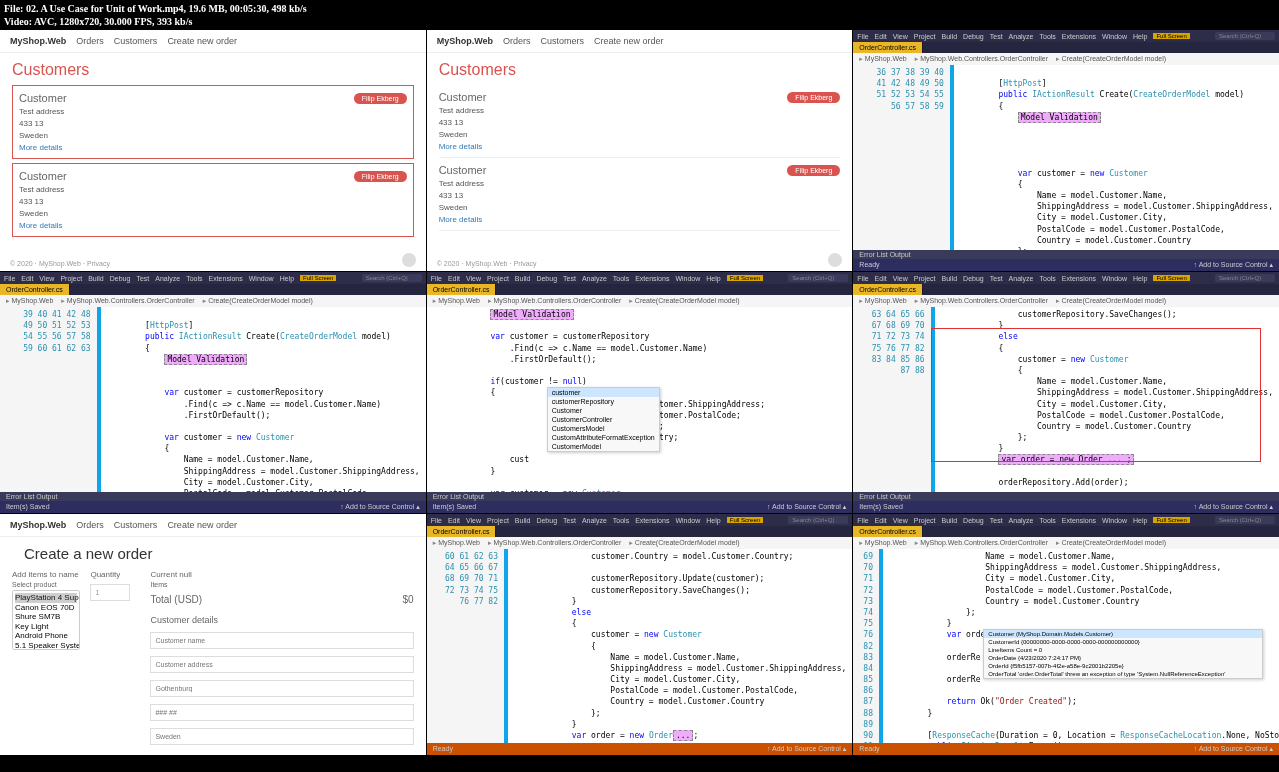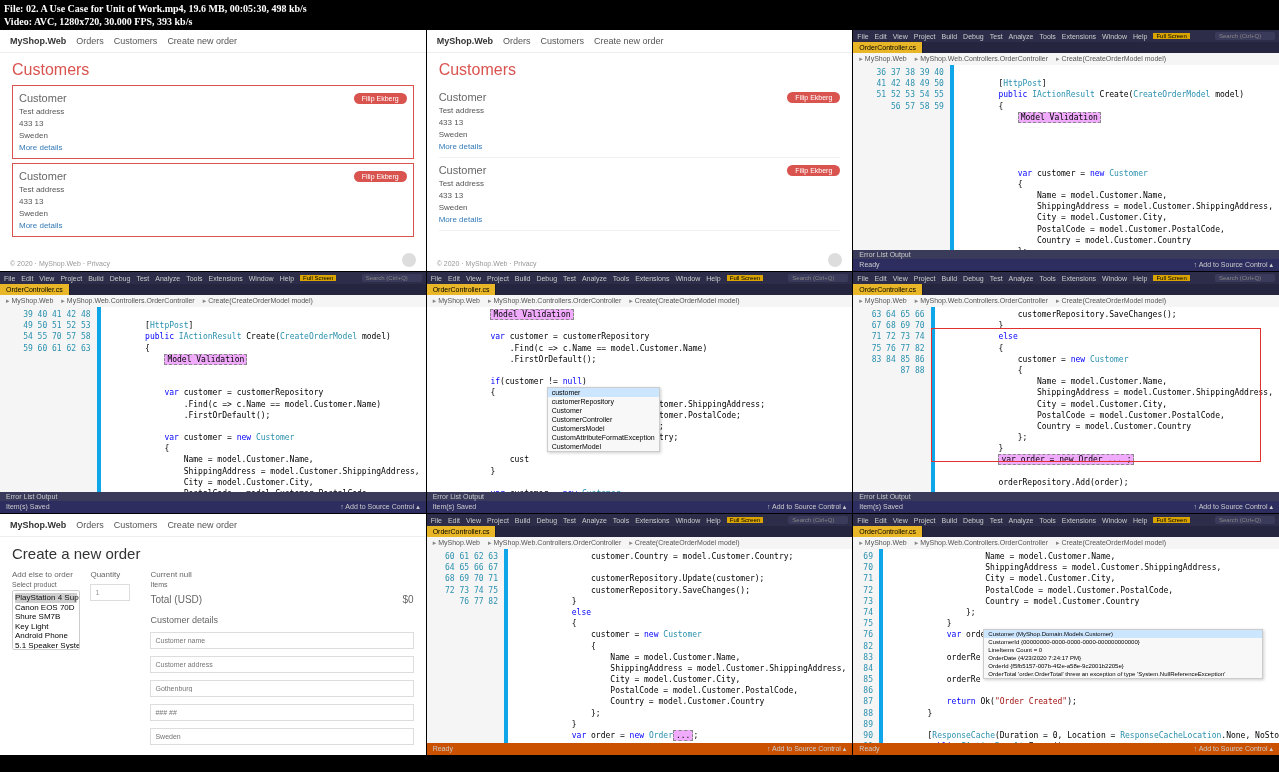--- a/index.html
+++ b/index.html
@@ -40,21 +40,21 @@
   .kw { color: #0000ff; }
   .tp { color: #2b91af; }
   .str { color: #a31515; }
   .box-outline { border: 1px dashed #888; padding: 0 2px; background: #f0abfc; }
   .red-rect { border: 1.5px solid #e03030; }
   .vs-statusbottom { position: absolute; bottom: 0; left: 0; right: 0; background: #2d2d60; color: #ccc; font-size: 7px; padding: 2px 6px; display: flex; justify-content: space-between; }
   .vs-status-orange { background: #ca5100 !important; }
   .vs-errorstrip { position: absolute; bottom: 12px; left: 0; right: 0; background: #3a3a5a; color: #ccc; font-size: 7px; padding: 1px 6px; }
   
   
-  .form-title { color: #333; font-size: 15px; font-weight: normal; margin-bottom: 8px; }
+  .form-title { color: #333; font-size: 15px; font-weight: normal; margin-bottom: 8px; margin-left: 12px; }
   .form-cols { display: flex; gap: 20px; }
   .form-col { flex: 1; }
   .form-label { font-size: 8px; color: #666; margin-bottom: 2px; display: block; }
   .form-select { width: 100%; border: 1px solid #ccc; font-size: 8px; padding: 2px; }
   .form-select.open { height: 60px; }
   .form-input { width: 100%; border: 1px solid #ddd; font-size: 7px; padding: 4px; margin-bottom: 4px; color: #999; }
   .total-row { display: flex; justify-content: space-between; font-size: 10px; color: #666; padding: 4px 0; }
   .subhead { font-size: 9px; color: #666; margin: 6px 0 4px; }
   
   .intellisense { position: absolute; background: #f8f8f8; border: 1px solid #ccc; font-size: 7px; box-shadow: 1px 1px 3px rgba(0,0,0,0.2); }
@@ -242,21 +242,21 @@
 41
 42
 48
 49
 50
 51
 52
 53
 54
 55
-70
+56
 57
 58
 59
 60
 61
 62
 63</div>
       <div class="vs-code">
         [<span class="tp">HttpPost</span>]
         <span class="kw">public</span> <span class="tp">IActionResult</span> Create(<span class="tp">CreateOrderModel</span> model)
@@ -427,21 +427,21 @@
       <span class="brand">MyShop.Web</span>
       <span>Orders</span>
       <span>Customers</span>
       <span>Create new order</span>
     </div>
     <div class="web-content">
       <div class="form-title">Create a new order</div>
       <div class="form-cols">
         <div class="form-col" style="flex:0.45">
           <div style="display:flex;gap:10px;">
-            <div style="flex:1"><label class="form-label">Add else to order</label>
+            <div style="flex:1"><label class="form-label">Add items to name</label>
               <label class="form-label" style="font-size:7px">Select product</label>
               <select class="form-select open" multiple="">
                 <option selected="">PlayStation 4 Super Slim</option>
                 <option>Canon EOS 70D</option>
                 <option>Shure SM7B</option>
                 <option>Key Light</option>
                 <option>Android Phone</option>
                 <option>5.1 Speaker System</option>
               </select>
             </div>

